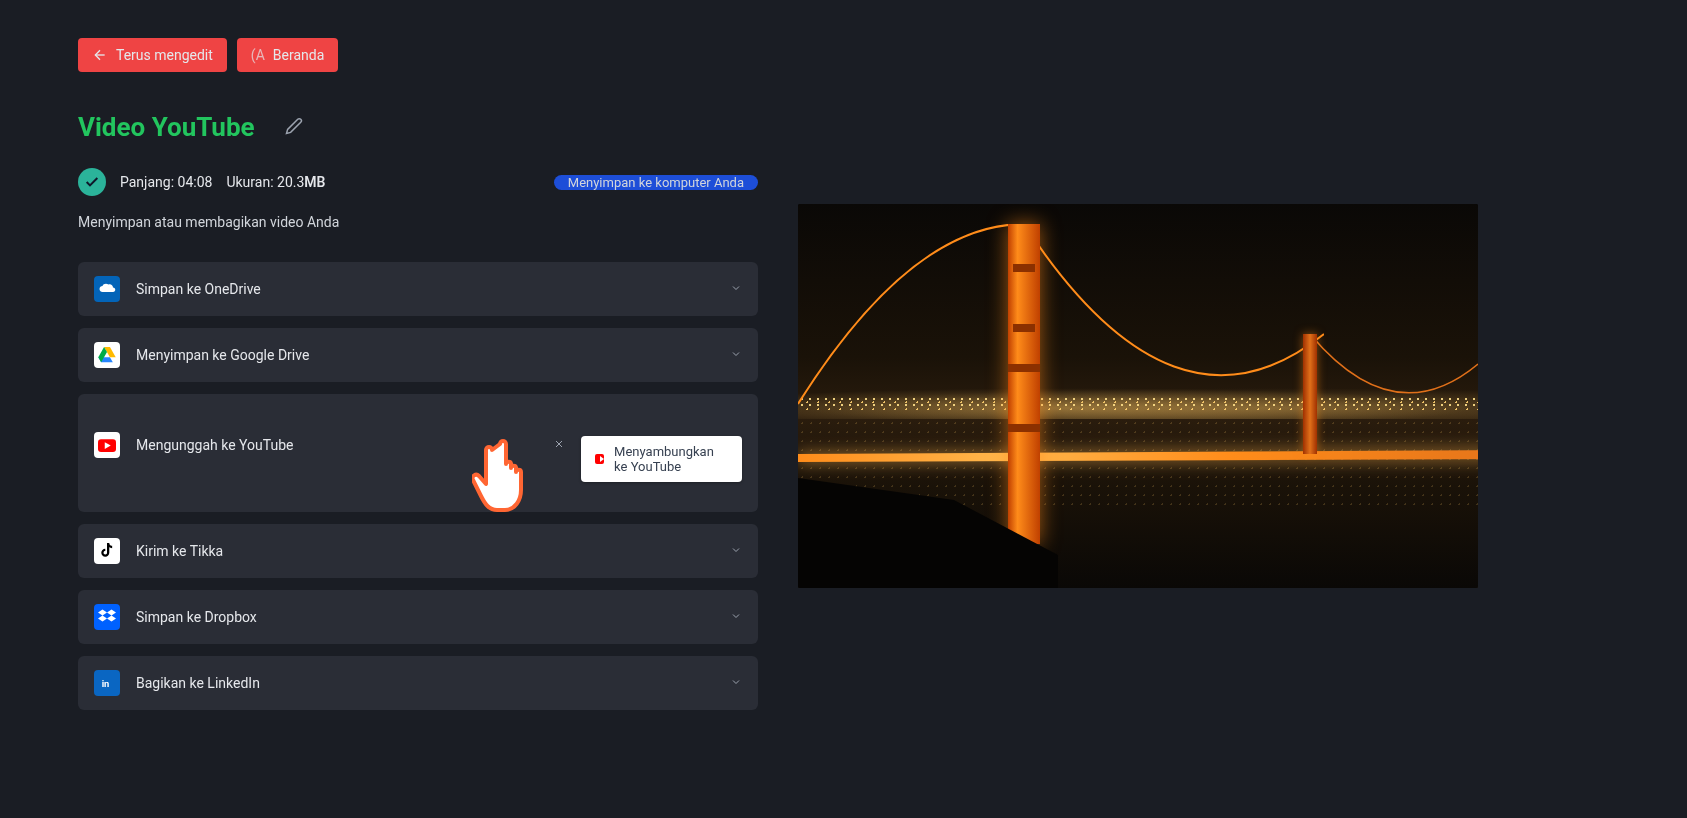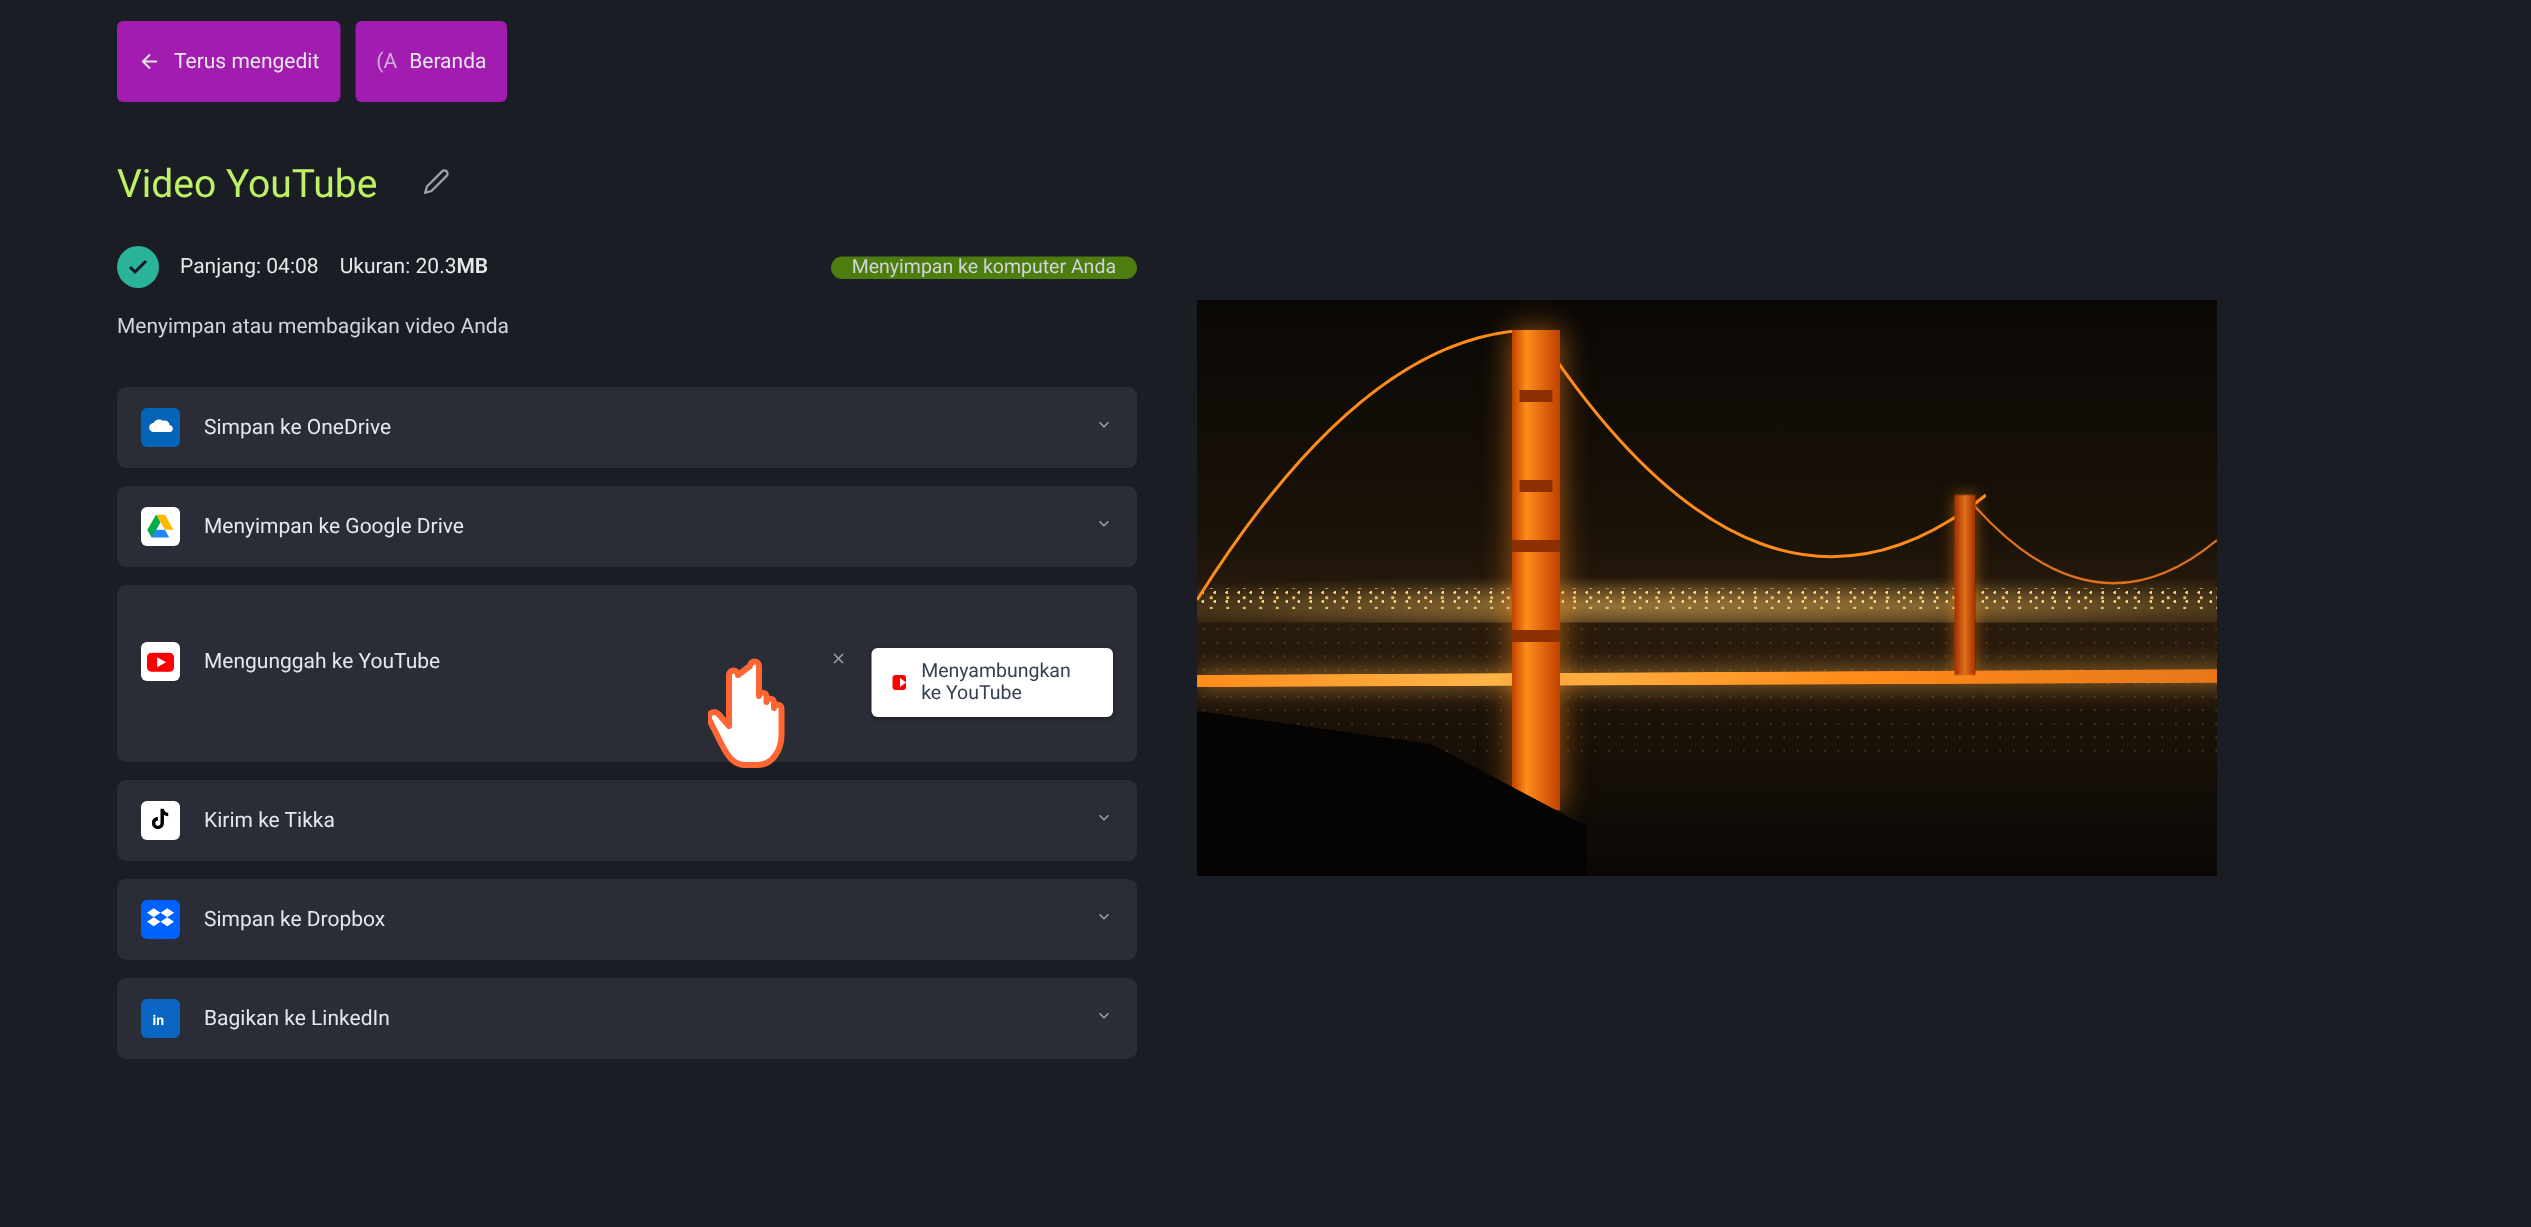--- a/index.html
+++ b/index.html
@@ -11,29 +11,30 @@
     width: 1687px;
     height: 818px;
     overflow: hidden;
   }
   .topbar {
     display: flex;
     gap: 10px;
     padding: 14px 78px 0 78px;
   }
   .topbtn {
-    background: #a21caf;
+    background: #ef4444;
     border-radius: 4px;
-    padding: 19px 14px;
+    padding: 9px 14px;
     display: flex;
     align-items: center;
     gap: 8px;
     font-size: 14px;
     color: #e5e7eb;
     cursor: pointer;
+    margin-top: 24px;
   }
   .arrow-back {
     width: 16px;
     height: 16px;
     display: flex;
     align-items: center;
     justify-content: center;
   }
   .main {
     display: flex;
@@ -44,22 +45,22 @@
     flex: 0 0 680px;
   }
   .title-row {
     display: flex;
     align-items: center;
     gap: 30px;
     margin-bottom: 26px;
   }
   .title {
     font-size: 26px;
-    font-weight: 400;
-    color: #bef264;
+    font-weight: 700;
+    color: #22c55e;
   }
   .edit-icon {
     color: #9ca3af;
     cursor: pointer;
   }
   .meta-row {
     display: flex;
     align-items: center;
     gap: 14px;
     margin-bottom: 18px;
@@ -70,21 +71,21 @@
     border-radius: 50%;
     background: #2bb39a;
     display: flex;
     align-items: center;
     justify-content: center;
     color: #0f172a;
   }
   .meta-text { font-size: 14px; color: #e5e7eb; }
   .save-computer-btn {
     margin-left: auto;
-    background: #4d7c0f;
+    background: #1d4ed8;
     border-radius: 12px;
     padding: 0 14px;
     font-size: 13px;
     color: #d1d5db;
     cursor: pointer;
   }
   .subtitle {
     font-size: 14px;
     color: #d1d5db;
     margin-bottom: 32px;

